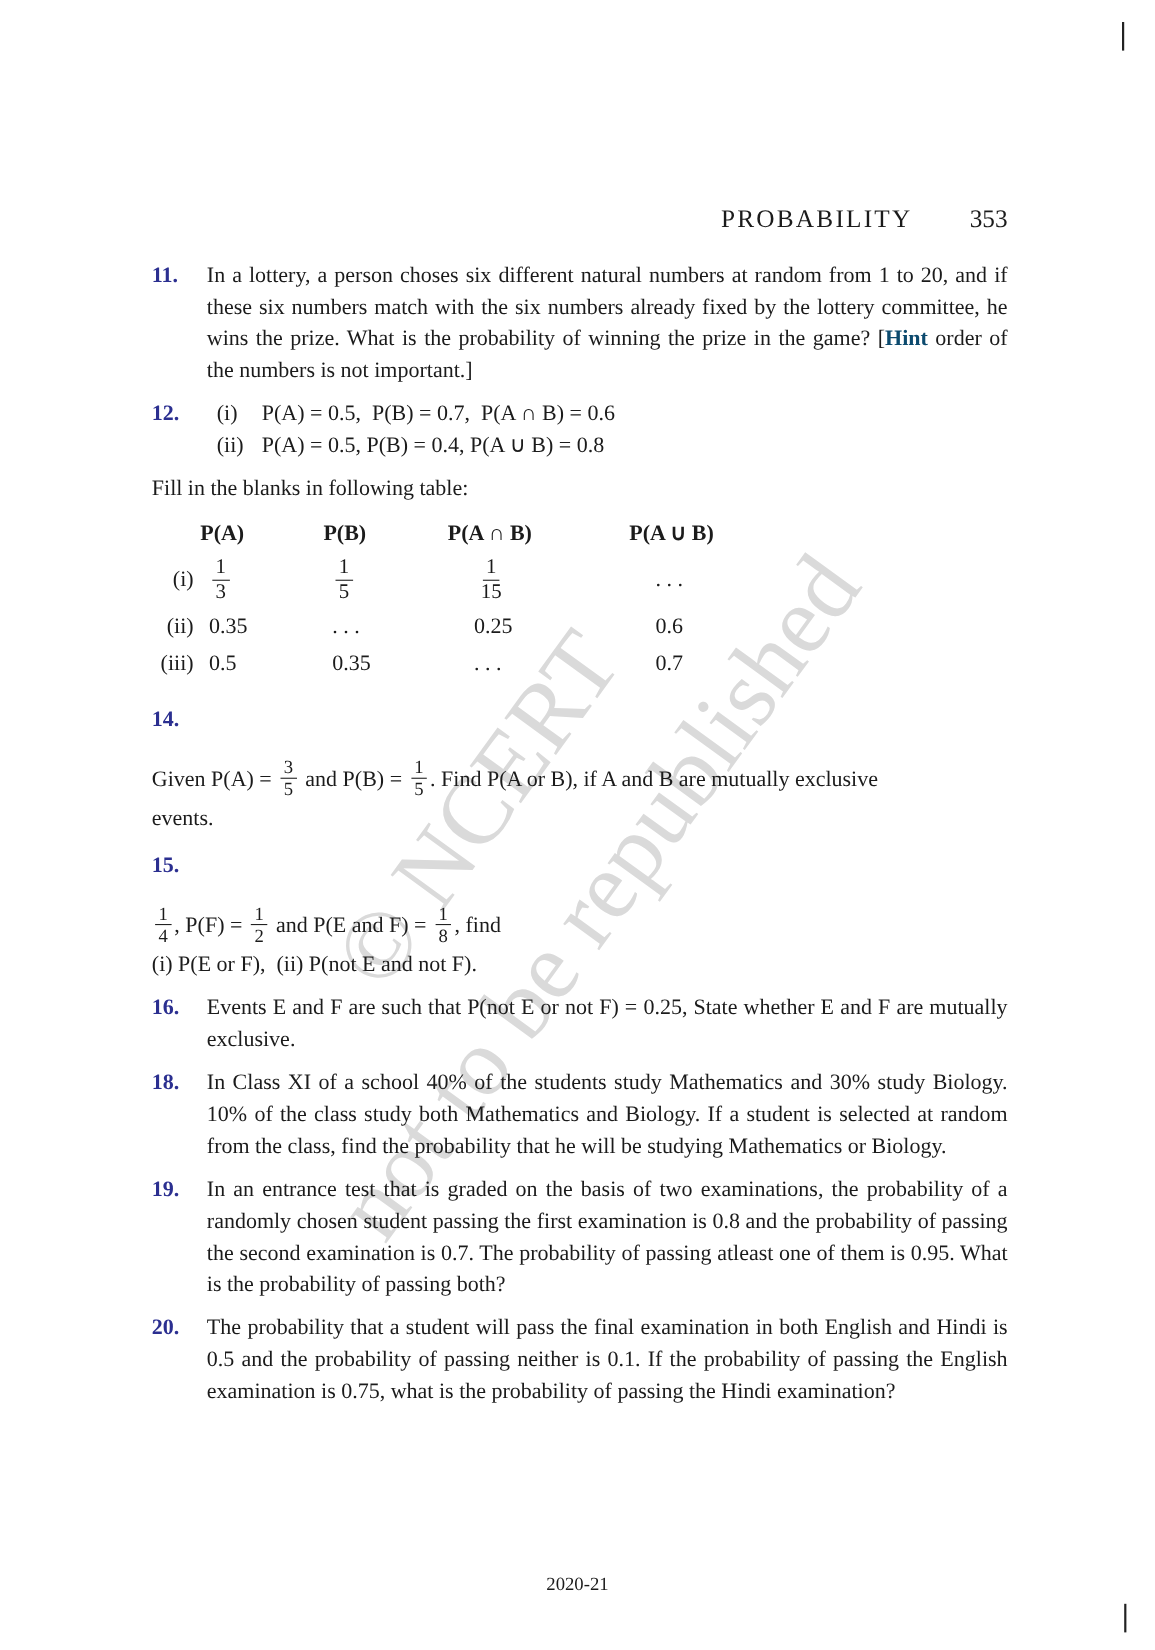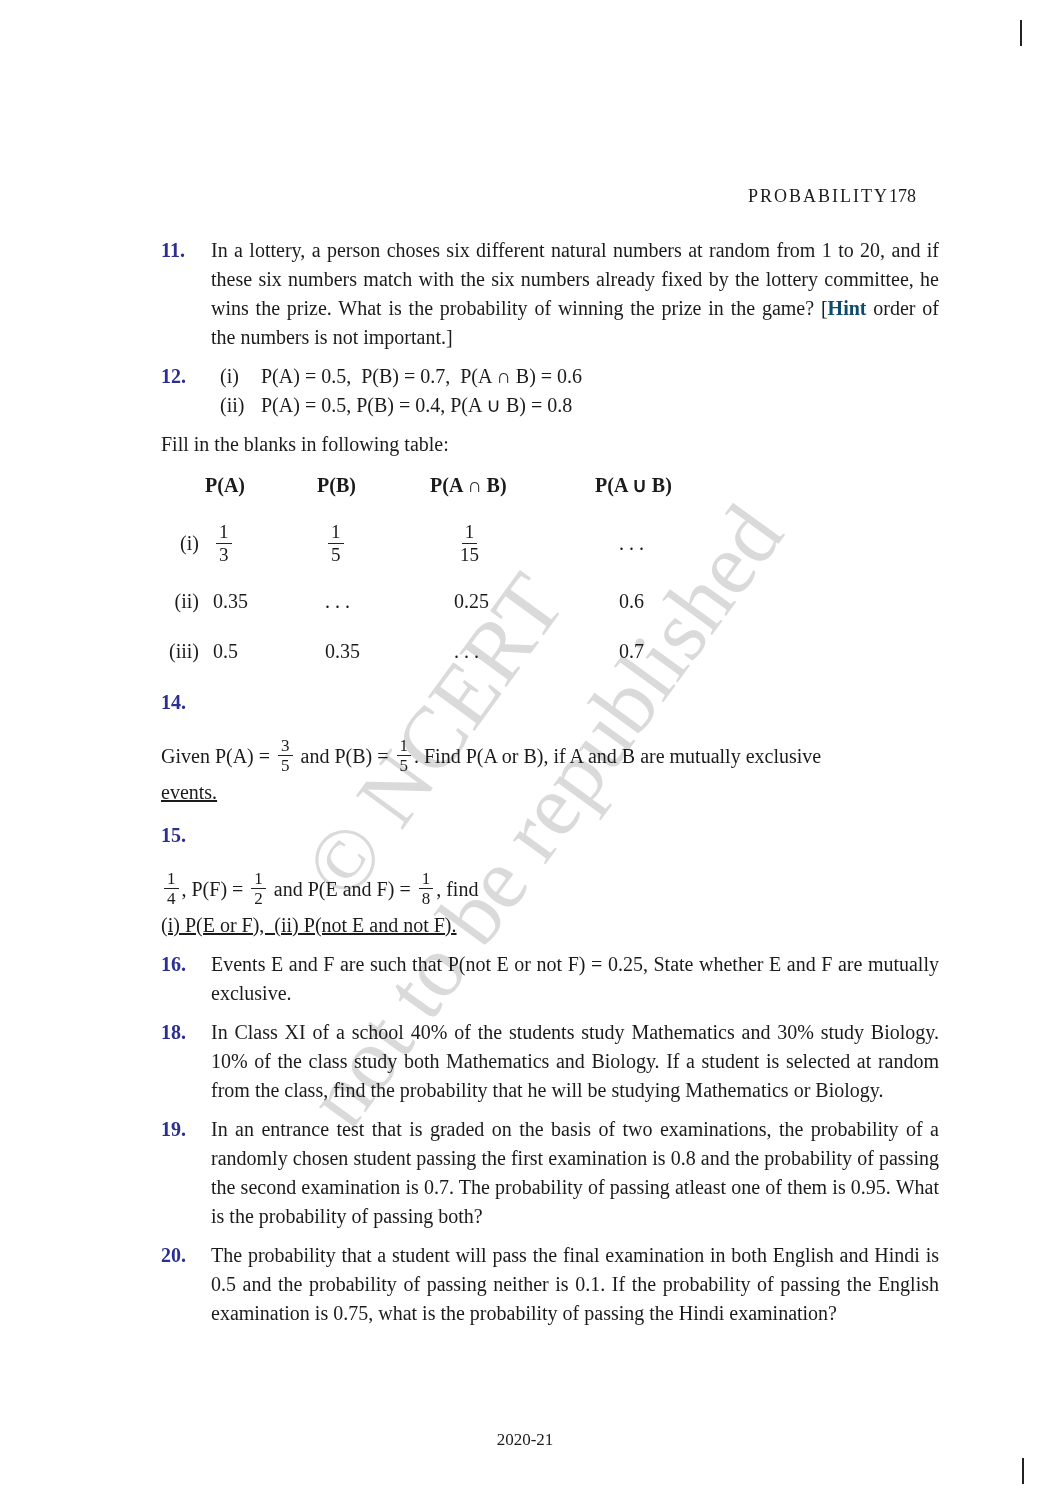--- a/index.html
+++ b/index.html
@@ -37,34 +37,34 @@
   }
 
   .header {
     position: absolute;
     top: 186px;
     left: 138px;
     width: 778px;
     display: flex;
     justify-content: flex-end;
     align-items: baseline;
-    font-size: 18px;
+    gap: 52px;
+    font-size: 23px;
     z-index: 1;
   }
   .header .htitle { letter-spacing: 2px; }
 
   .content {
     position: absolute;
     top: 236px;
     left: 138px;
     width: 778px;
     font-size: 20px;
     line-height: 1.45;
     z-index: 1;
-    margin-left: 23px;
   }
 
   .problem { display: flex; margin-bottom: 10px; }
   .pnum {
     flex: 0 0 50px;
     width: 50px;
     font-weight: bold;
     color: #2b2f90;
   }
   .ptext { flex: 1; text-align: justify; }
@@ -85,33 +85,33 @@
     position: relative;
     top: -2px;
   }
   .frac .fn { padding: 0 3px; border-bottom: 1.5px solid #222; }
   .frac .fd { padding: 0 3px; }
 
   
   .ptable {
     display: grid;
     grid-template-columns: 44px 112px 113px 165px 170px;
-    row-gap: 21px;
+    row-gap: 5px;
     margin: 12px 0 8px 0;
     align-items: center;
     text-align: left;
   }
   .ptable .th { font-weight: bold; }
   .ptable .tlabel { text-align: right; padding-right: 6px; }
   .ptable .td { padding-left: 8px; }
   .ptable .td.wide { padding-left: 24px; }
   .ptable .frac { font-size: 19px; top: 0; }
 
   .gap-top { margin-top: 14px; flex-direction: column; }
-  .line2 { text-align: left; text-decoration: underline; }
+  .line2 { text-align: left; }
 
   .footer {
     position: absolute;
     bottom: 50px;
     left: 0;
     width: 100%;
     text-align: center;
     font-size: 17px;
     z-index: 1;
     margin-top: 36px;
@@ -125,21 +125,21 @@
   <div class="crop-tr"></div>
   <div class="crop-br"></div>
 
   <div class="watermark">
     <div>© NCERT</div>
     <div>not to be republished</div>
   </div>
 
   <div class="header">
     <span class="htitle">PROBABILITY</span>
-    <span>178</span>
+    <span>353</span>
   </div>
 
   <div class="content">
 
     <div class="problem">
       <div class="pnum">11.</div>
       <div class="ptext"><span>In a lottery, a person choses six different natural numbers at random from 1 to 20, and if these six numbers match with the six numbers already fixed by the lottery committee, he wins the prize. What is the probability of winning the prize in the game? [</span><span class="hint">Hint</span><span> order of the numbers is not important.]</span></div>
     </div>
 
     <div class="problem">

